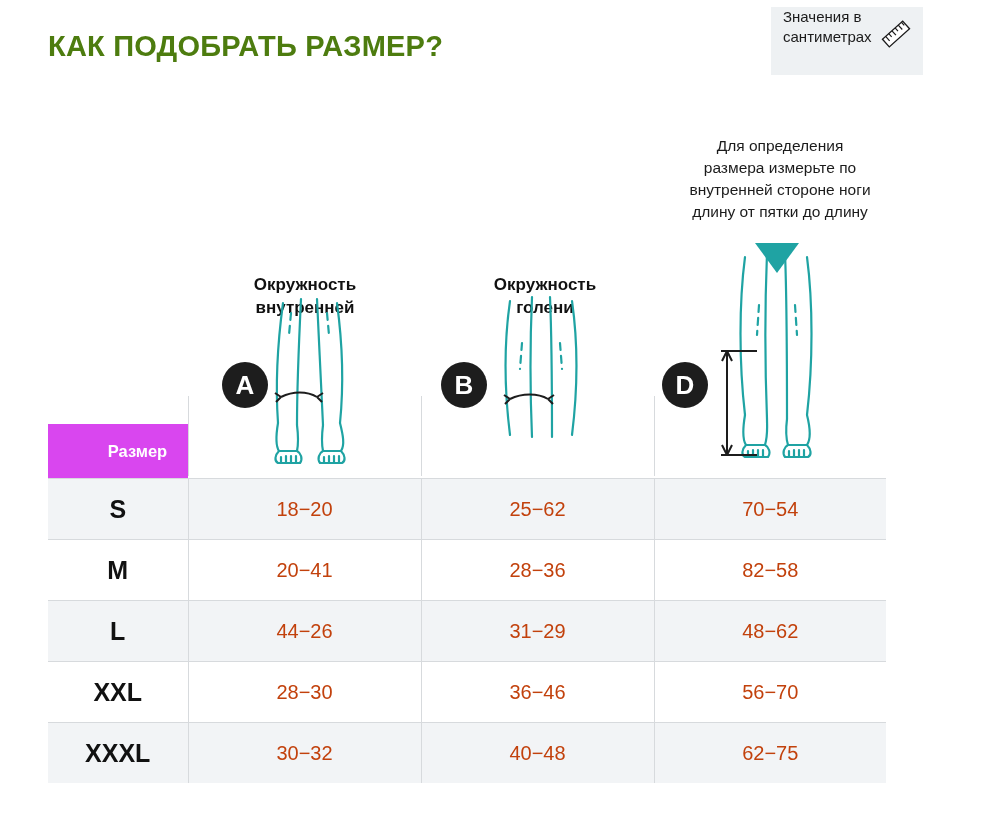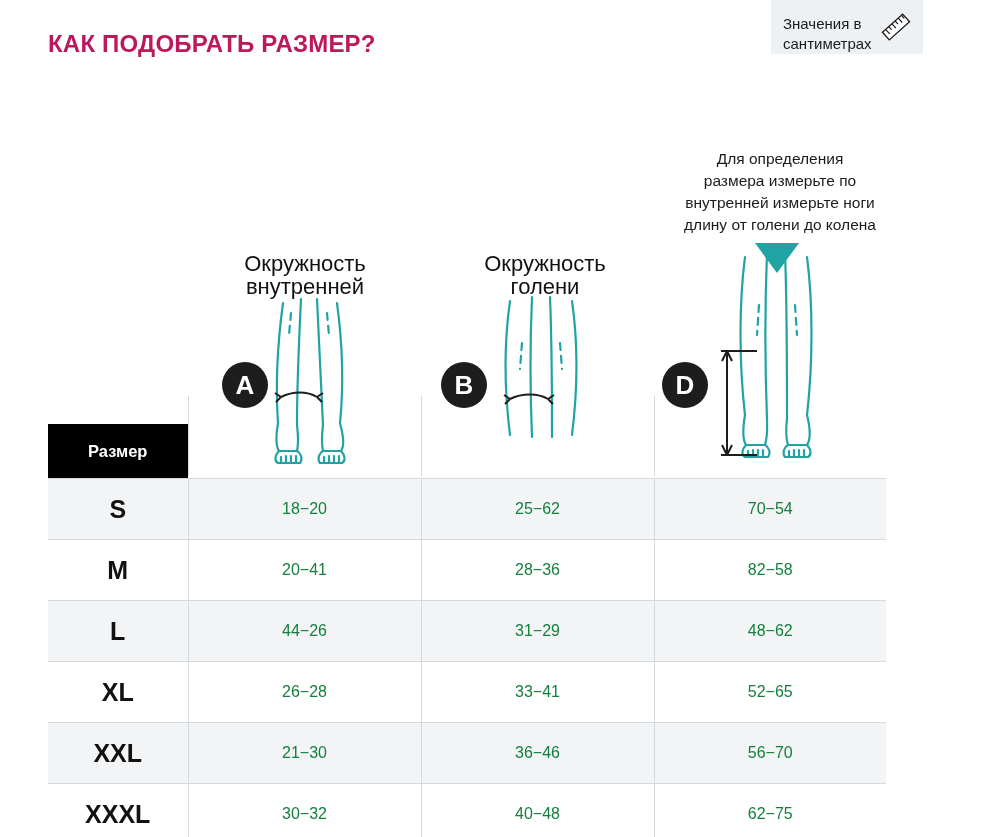--- a/index.html
+++ b/index.html
@@ -14,35 +14,35 @@
     color: #1b1b1b;
     overflow: hidden;
     position: relative;
   }
 
   
   .page-title {
     position: absolute;
     left: 48px;
     top: 30px;
-    font-size: 24px;
+    font-size: 29px;
     font-weight: bold;
     letter-spacing: 0.2px;
-    color: #be185d;
+    color: #4d7c0f;
   }
 
   .units-badge {
     position: absolute;
     right: 58px;
-    top: 0;
+    top: 7px;
     width: 152px;
-    height: 54px;
+    height: 68px;
     background: #eef1f3;
     display: flex;
-    align-items: flex-end;
+    align-items: flex-start;
     padding: 0 12px;
     box-sizing: border-box;
   }
   .units-badge .units-text {
     font-size: 15px;
     line-height: 20px;
     color: #1b1b1b;
     max-width: 110px;
   }
   .units-badge .ruler-icon {
@@ -50,37 +50,38 @@
     right: 10px;
     top: 10px;
     width: 34px;
     height: 34px;
   }
 
   
   .d-instruction {
     position: absolute;
     left: 655px;
-    top: 148px;
+    top: 135px;
     width: 250px;
     text-align: center;
     font-size: 15.5px;
     line-height: 22px;
     color: #1b1b1b;
   }
   .d-instruction b { font-weight: normal; }
 
   
   .col-caption {
     position: absolute;
     text-align: center;
-    font-size: 22px;
-    font-weight: normal;
+    font-size: 17px;
+    font-weight: bold;
     line-height: 23px;
     color: #111;
+    margin-top: 21px;
   }
   #capA { left: 200px; top: 252px; width: 210px; }
   #capB { left: 440px; top: 252px; width: 210px; }
 
   
   .legs-svg { position: absolute; }
   #legsA { left: 245px; top: 295px; }
   #legsB { left: 480px; top: 295px; }
   #legsD { left: 715px; top: 243px; }
 
@@ -110,41 +111,41 @@
     width: 838px;
     border-collapse: collapse;
     table-layout: fixed;
   }
   .size-table col.c0 { width: 140px; }
   .size-table col.c1 { width: 233px; }
   .size-table col.c2 { width: 233px; }
   .size-table col.c3 { width: 232px; }
 
   .size-table th.header-size {
-    background: #000000;
+    background: #d946ef;
     color: #ffffff;
     font-size: 16.5px;
     font-weight: bold;
     height: 52px;
-    text-align: left;
+    text-align: center;
     vertical-align: middle;
     border: none;
     padding-left: 40px;
   }
   .size-table th.header-blank {
     background: transparent;
     border: none;
   }
   .size-table td {
     height: 58px;
     text-align: center;
     vertical-align: middle;
     border-top: 1px solid #d7dadd;
-    font-size: 16px;
-    color: #15803d;
+    font-size: 20px;
+    color: #c2410c;
   }
   .size-table tbody tr:nth-child(odd) td { background: #f2f4f6; }
   .size-table tbody tr:nth-child(even) td { background: #ffffff; }
   .size-table td.size-cell {
     font-size: 25px;
     font-weight: bold;
     color: #111;
     border-right: 1px solid #d7dadd;
   }
   .size-table td.val-cell.sep { border-right: 1px solid #d7dadd; }
@@ -175,22 +176,22 @@
       <line x1="24" y1="14" x2="24" y2="19" stroke="#1b1b1b" stroke-width="1.4"></line>
       <line x1="29" y1="14" x2="29" y2="21" stroke="#1b1b1b" stroke-width="1.4"></line>
       <line x1="34" y1="14" x2="34" y2="19" stroke="#1b1b1b" stroke-width="1.4"></line>
     </g>
   </svg>
 </div>
 
 <div class="d-instruction">
   <span>Для определения</span><br>
   <span>размера измерьте по</span><br>
-  <span>внутренней измерьте ноги</span><br>
-  <b>длину</b><span> от голени до колена</span>
+  <span>внутренней стороне ноги</span><br>
+  <b>длину</b><span> от пятки до длину</span>
 </div>
 
 <div class="col-caption" id="capA">
   <span>Окружность</span><br>
   <span>внутренней</span>
 </div>
 <div class="col-caption" id="capB">
   <span>Окружность</span><br>
   <span>голени</span>
 </div>
@@ -300,28 +301,22 @@
       <td class="val-cell sep">28−36</td>
       <td class="val-cell">82−58</td>
     </tr>
     <tr>
       <td class="size-cell">L</td>
       <td class="val-cell sep">44−26</td>
       <td class="val-cell sep">31−29</td>
       <td class="val-cell">48−62</td>
     </tr>
     <tr>
-      <td class="size-cell">XL</td>
-      <td class="val-cell sep">26−28</td>
-      <td class="val-cell sep">33−41</td>
-      <td class="val-cell">52−65</td>
-    </tr>
-    <tr>
       <td class="size-cell">XXL</td>
-      <td class="val-cell sep">21−30</td>
+      <td class="val-cell sep">28−30</td>
       <td class="val-cell sep">36−46</td>
       <td class="val-cell">56−70</td>
     </tr>
     <tr>
       <td class="size-cell">XXXL</td>
       <td class="val-cell sep">30−32</td>
       <td class="val-cell sep">40−48</td>
       <td class="val-cell">62−75</td>
     </tr>
   </tbody>

